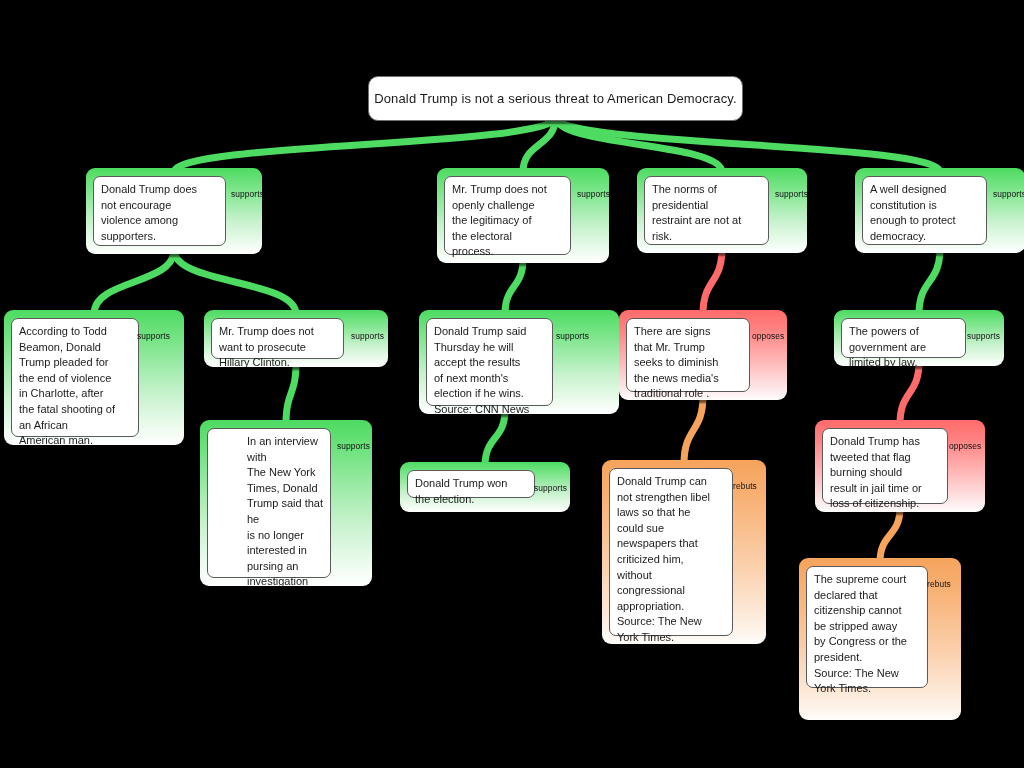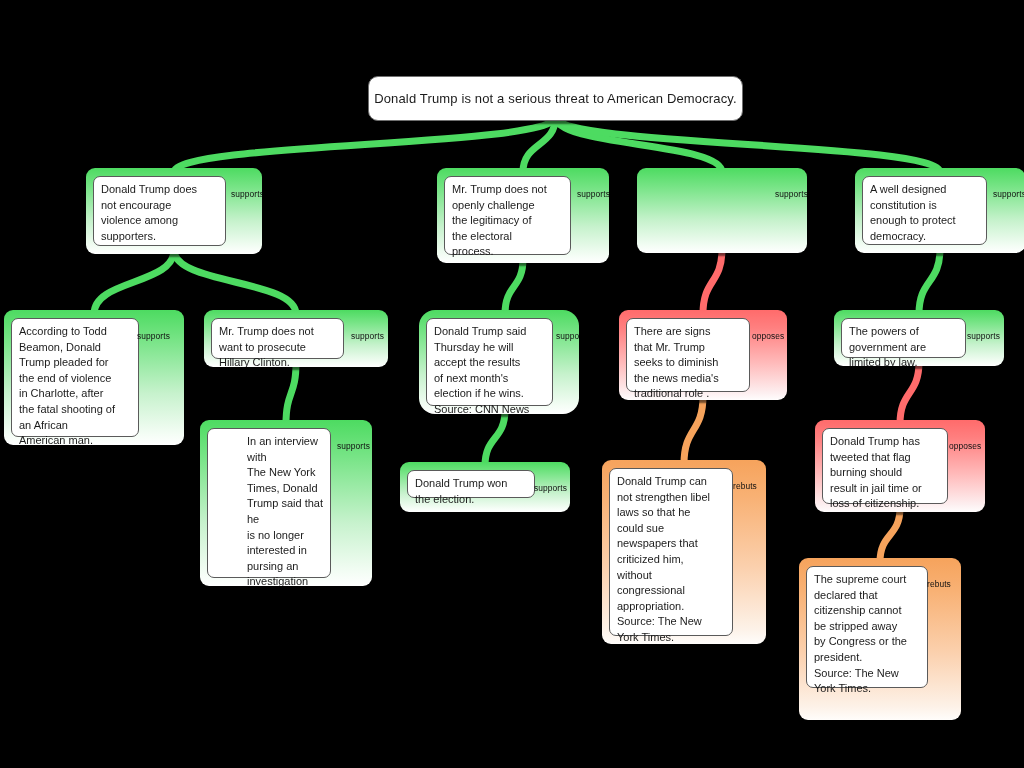--- a/index.html
+++ b/index.html
@@ -119,20 +119,26 @@
       <div class="card-body" style="width: 127px; height: 79px;">
         <span class="txt">Mr. Trump does not
 openly challenge
 the legitimacy of
 the electoral
 process.</span>
       </div>
       <span class="badge" style="left: 140px;">supports</span>
     </div>
     <div class="node supports" style="left: 637px; top: 168px; width: 170px; height: 85px;">
+      <div class="card-body" style="width: 125px; height: 69px;">
+        <span class="txt">The norms of
+presidential
+restraint are not at
+risk.</span>
+      </div>
       <span class="badge" style="left: 138px;">supports</span>
     </div>
     <div class="node supports" style="left: 855px; top: 168px; width: 170px; height: 85px; padding-left: 46px;">
       <div class="card-body" style="width: 125px; height: 69px;">
         <span class="txt">A well designed
 constitution is
 enough to protect
 democracy.</span>
       </div>
       <span class="badge" style="left: 138px;">supports</span>
@@ -166,21 +172,21 @@
 Trump said that he
 is no longer
 interested in
 pursing an
 investigation
 against Hillary
 Clinton.</span>
       </div>
       <span class="badge" style="left: 137px;">supports</span>
     </div>
-    <div class="node supports" style="left: 419px; top: 310px; width: 160px; height: 104px; border-radius: 16px;">
+    <div class="node supports" style="left: 419px; top: 310px; width: 200px; height: 104px;">
       <div class="card-body" style="width: 127px; height: 88px;">
         <span class="txt">Donald Trump said
 Thursday he will
 accept the results
 of next month's
 election if he wins.
 Source: CNN News</span>
       </div>
       <span class="badge" style="left: 137px;">supports</span>
     </div>

